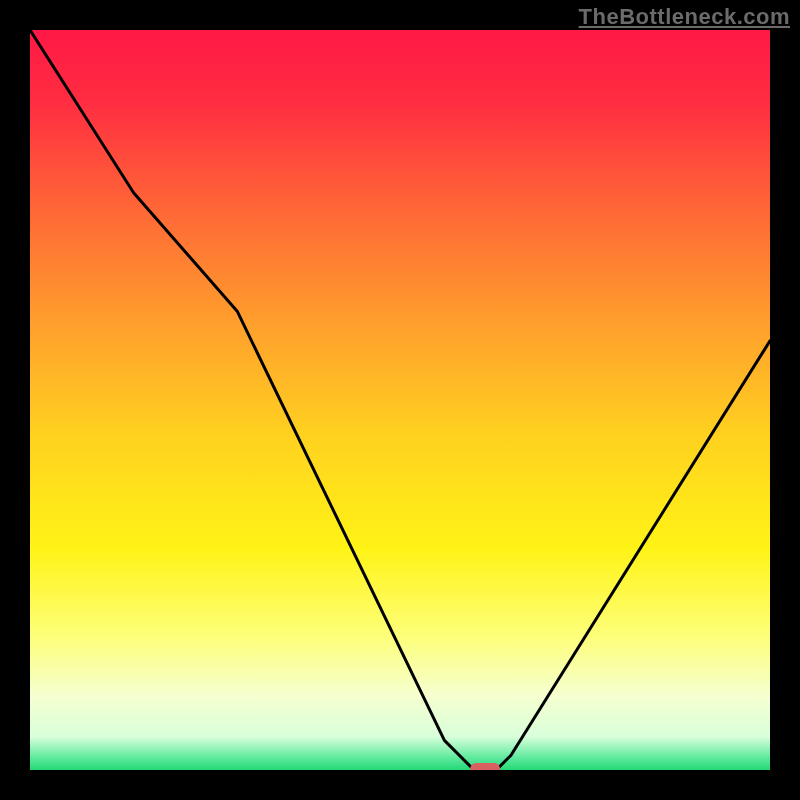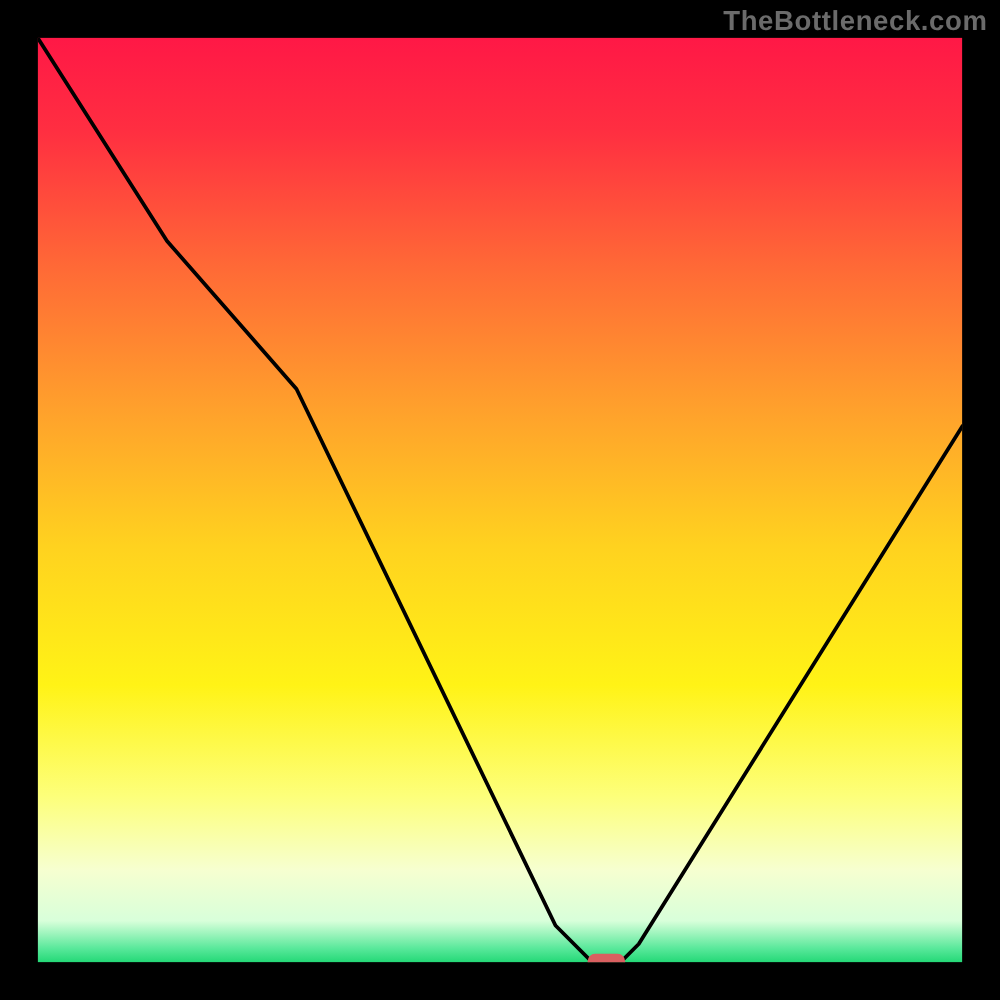--- a/index.html
+++ b/index.html
@@ -20,20 +20,21 @@
   }
   .watermark {
     position: absolute;
     top: 4px;
     right: 10px;
     color: #6b6b6b;
     font-size: 22px;
     font-weight: 600;
     letter-spacing: 0.5px;
     z-index: 5;
+    text-decoration: underline;
   }
   .plot-area {
     position: absolute;
     left: 30px;
     top: 30px;
     width: 740px;
     height: 740px;
     overflow: hidden;
   }
   svg { display: block; }

